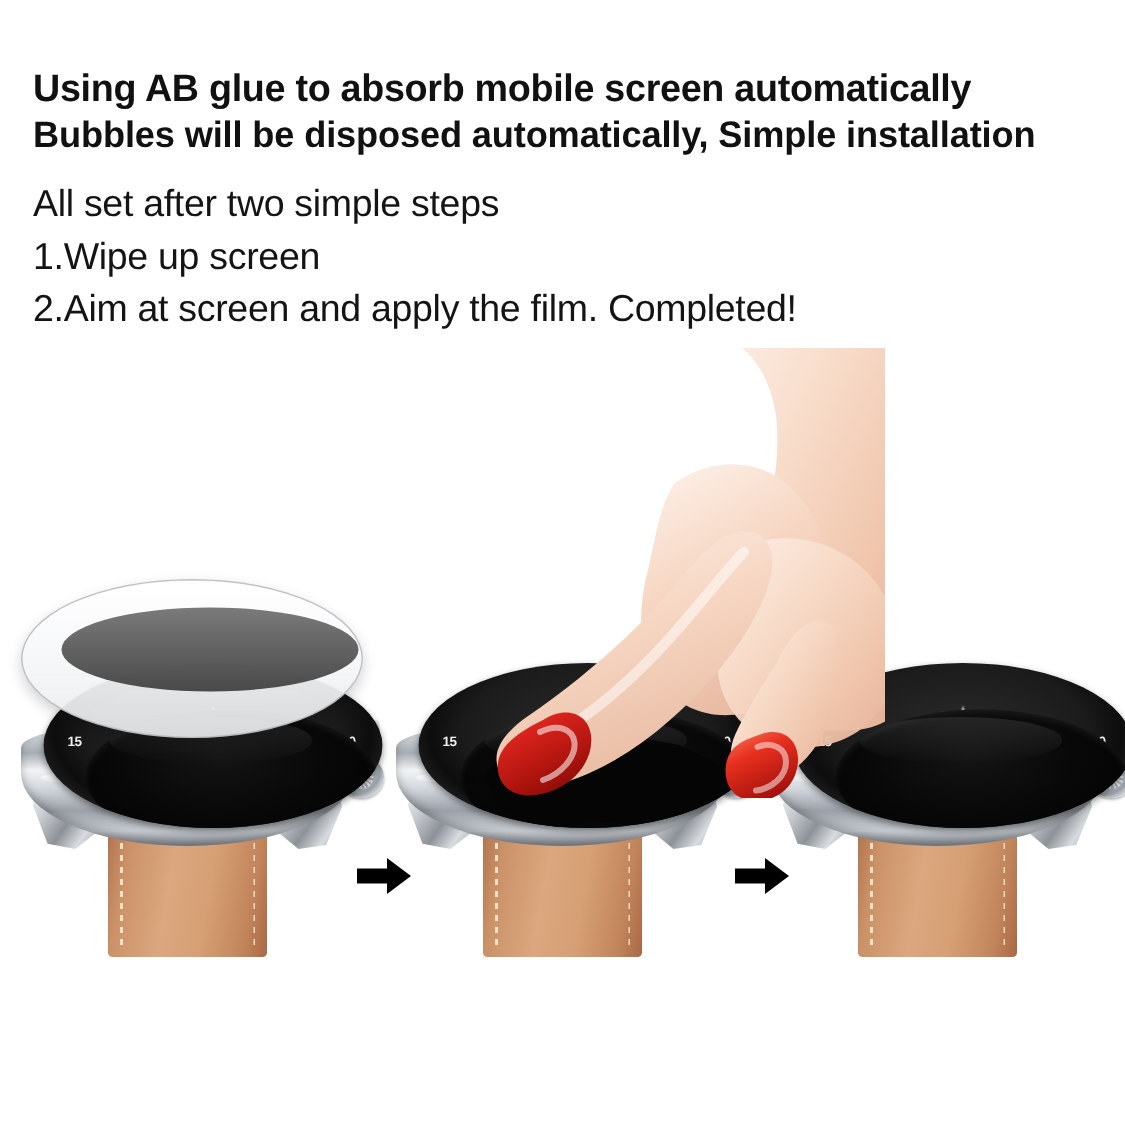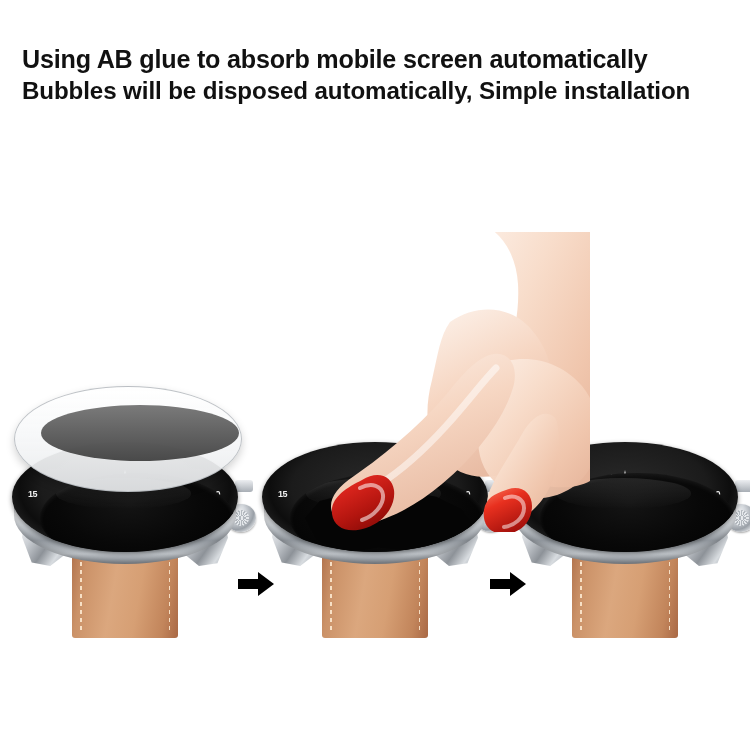--- a/index.html
+++ b/index.html
@@ -185,21 +185,21 @@
     top: 62px;
     width: 18px;
     height: 12px;
     border-radius: 3px;
     background: linear-gradient(to bottom,#eceef1,#a8aeb5);
   }
 
   
   .bezel {
     position: absolute;
-    left: 12px;
+    left: 29px;
     top: 24px;
     width: 226px;
     height: 110px;
     border-radius: 50%;
     background:
       radial-gradient(ellipse at 50% 42%, #2a2a2a 0%, #1b1b1b 52%, #0d0d0d 66%, #232323 78%, #0a0a0a 100%);
     box-shadow: 0 2px 5px rgba(0,0,0,0.45);
     overflow: hidden;
   }
   .bezel-ticks {
@@ -308,20 +308,25 @@
   .arrow-2 { left: 488px; }
 </style>
 </head>
 <body>
 
 <div id="page">
 
   <div class="text-block">
     <div class="headline">Using AB glue to absorb mobile screen automatically</div>
     <div class="headline second">Bubbles will be disposed automatically, Simple installation</div>
+    <div class="body-lines">
+      <div class="body-line">All set after two simple steps</div>
+      <div class="body-line">1.Wipe up screen</div>
+      <div class="body-line">2.Aim at screen and apply the film. Completed!</div>
+    </div>
   </div>
 
   <div class="watch-row">
 
     <div class="watch-slot slot-1">
       <div class="watch" style="width:250px;height:230px;">
 
         <div class="strap"></div>
         <div class="strap-shadow"></div>
         <div class="lug lug-left"></div>

